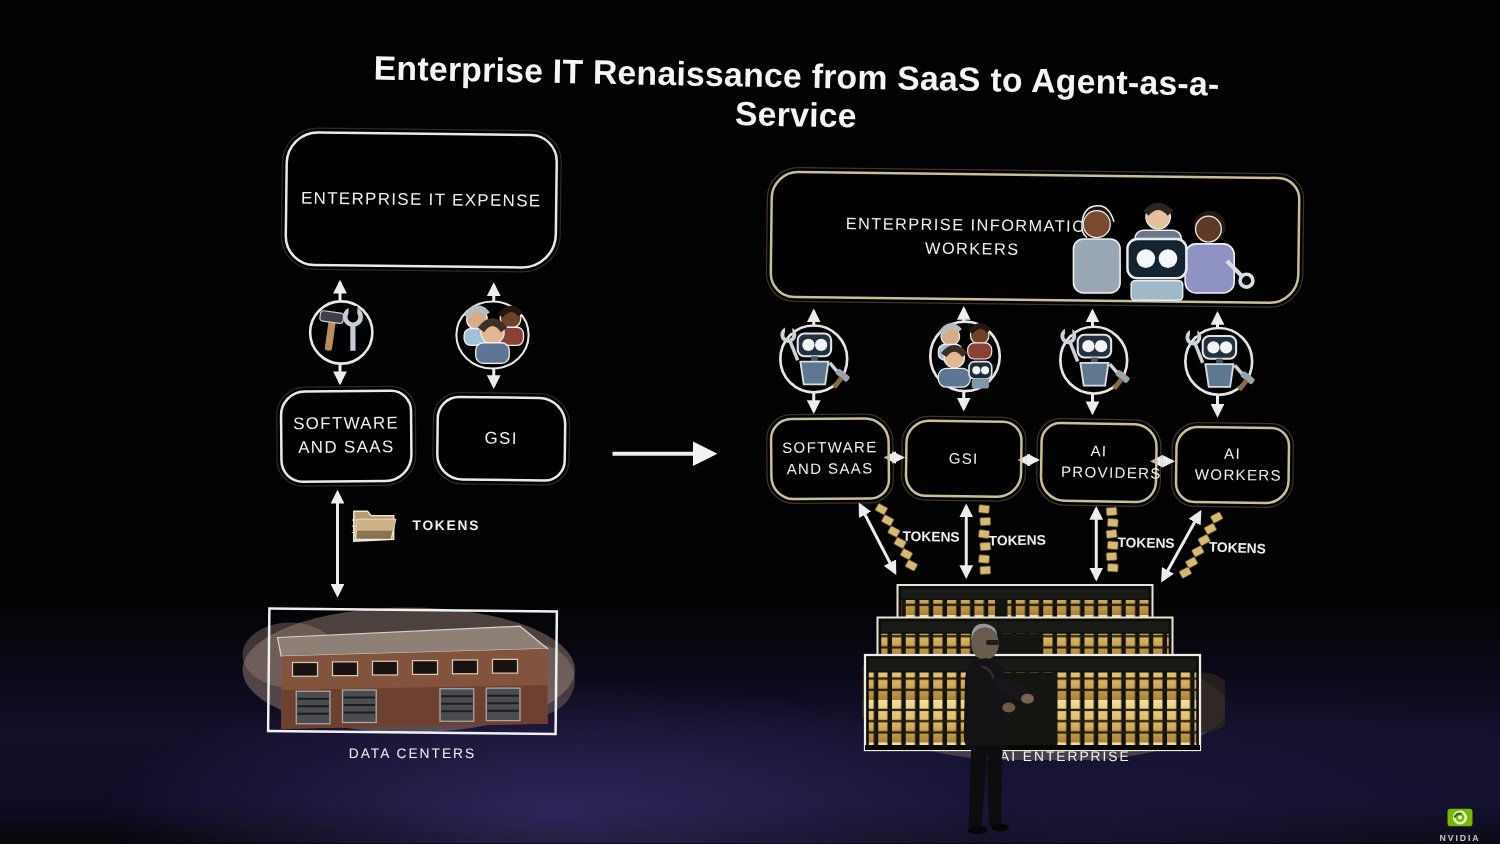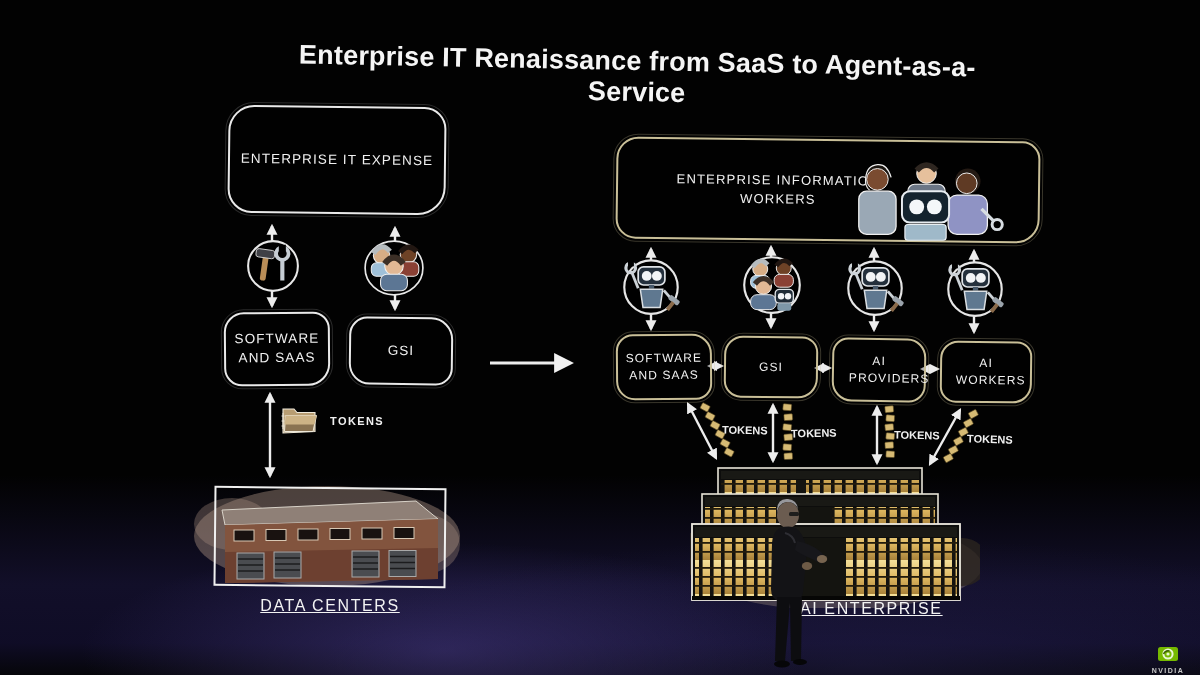--- a/index.html
+++ b/index.html
@@ -12,21 +12,21 @@
       radial-gradient(42% 75% at 37% 88%, rgba(70,58,130,.55), rgba(30,25,70,0) 72%),
       radial-gradient(60% 85% at 72% 95%, rgba(46,40,96,.38), rgba(20,16,50,0) 75%),
       linear-gradient(to bottom, rgba(8,7,20,0) 0%, rgba(24,20,56,.72) 55%, rgba(16,13,40,.95) 84%, #06060a 100%);}
   
   .box{border:2px solid #ececec;display:flex;align-items:center;justify-content:center;
        text-align:center;letter-spacing:1.1px;line-height:1.38;background:rgba(0,0,0,.25);}
   .white{border-color:#e9e9e9;outline:1px solid rgba(255,255,255,.16);outline-offset:2px;}
   .tan{border-color:#c9bf98;outline:1px solid rgba(201,191,152,.28);outline-offset:2px;}
   .t13{font-size:13.5px;} .t12{font-size:12px;} .t11{font-size:11px;font-weight:bold;}
   .narrow{display:inline-block;max-width:60px;}
-  .caption{font-size:16px;letter-spacing:1.6px;color:#f3f3f3;text-decoration:underline;}
+  .caption{font-size:11px;letter-spacing:1.6px;color:#f3f3f3;}
   .title{width:700px;text-align:center;font-size:27px;font-weight:bold;color:#f5f5f5;
          transform:rotate(1.1deg);letter-spacing:.2px;}
   .tilt-a{transform:rotate(.7deg);} .tilt-b{transform:rotate(-.5deg);text-align:center;} .tilt-c{transform:rotate(1deg);}
   .tok{color:#efefef;}
   .brand{font-size:7px;letter-spacing:1.5px;color:#c8c8c8;font-weight:bold;display:block;text-align:center;}
 </style>
 </head>
 <body>
 
 <div id="screen">

